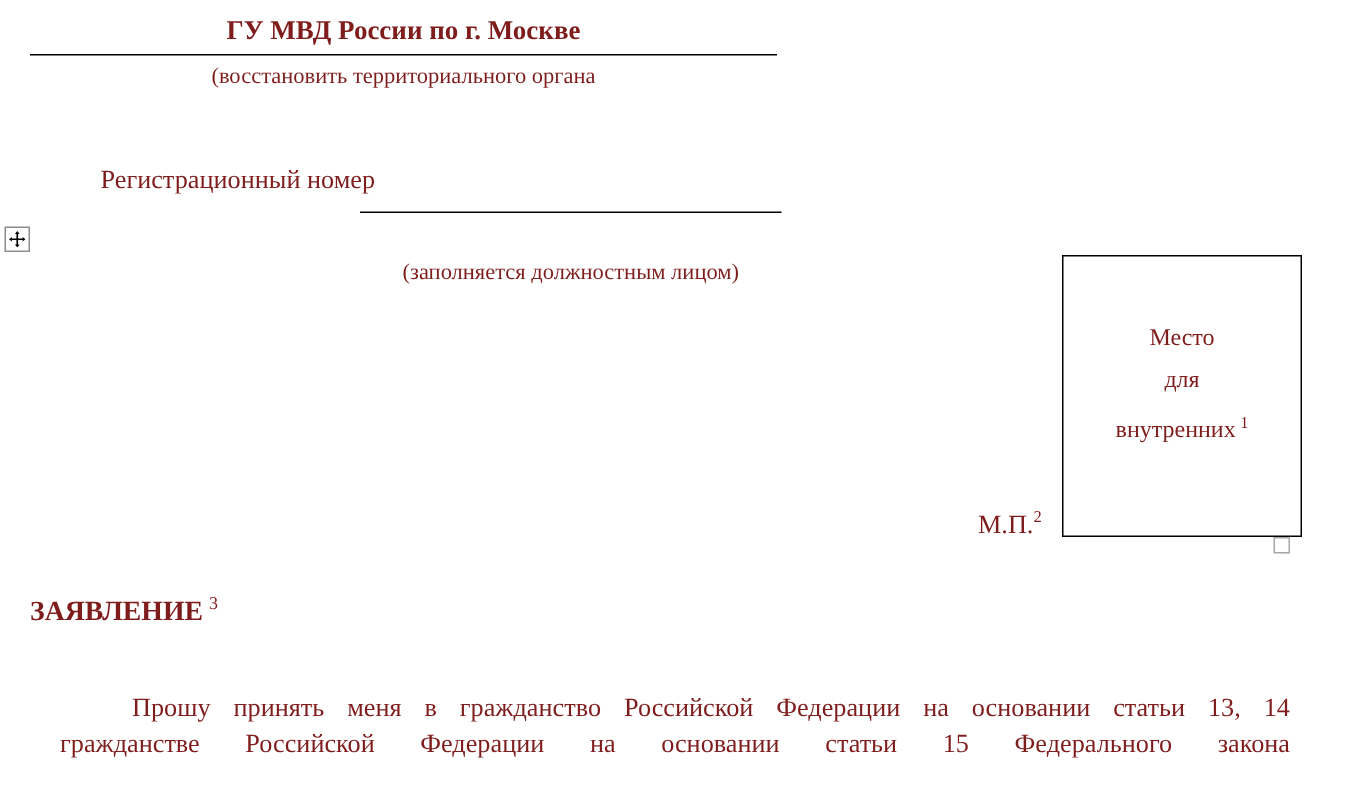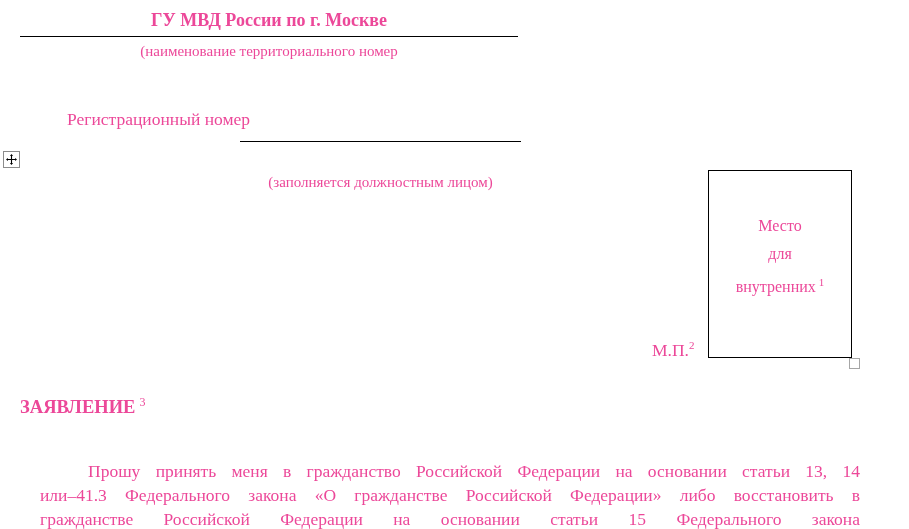--- a/index.html
+++ b/index.html
@@ -1,21 +1,21 @@
 <!DOCTYPE html>
 <html><head>
 <meta charset="utf-8">
 <style>
   html, body { margin: 0; padding: 0; background: #ffffff; }
   .page {
     position: relative;
     width: 909px;
     height: 529px;
     background: #ffffff;
-    color: #ec4899;
+    color: #7f1d1d;
     font-family: "Liberation Serif", "DejaVu Serif", serif;
     overflow: hidden;
     border-radius: 16px;
   }
 
   
   .header-block {
     position: absolute;
     left: 20px;
     top: 8px;
@@ -75,21 +75,21 @@
     align-items: center;
     justify-content: center;
     box-sizing: content-box;
   }
 
   
   .photo-box {
     position: absolute;
     left: 708px;
     top: 170px;
-    width: 144px;
+    width: 160px;
     height: 188px;
     border: 1.5px solid #000;
     box-sizing: border-box;
     text-align: center;
     font-size: 16px;
     line-height: 28px;
     padding-top: 41px;
   }
   .photo-box sup { font-size: 11px; margin-left: 3px; }
 
@@ -146,21 +146,21 @@
   }
 </style>
 </head>
 <body>
 
 <div class="page">
 
   <div class="header-block">
     <div class="header-title">ГУ МВД России по г. Москве</div>
     <div class="header-caption">
-      <div>(наименование территориального номер</div>
+      <div>(восстановить территориального органа</div>
     </div>
   </div>
 
   <div class="reg-label">Регистрационный номер</div>
   <div class="reg-line"></div>
   <div class="reg-caption">(заполняется должностным лицом)</div>
 
   <div class="table-move-handle">
     <span style="display:flex;">
       <svg width="11" height="11" viewBox="0 0 12 12">
@@ -187,17 +187,16 @@
   </div>
 
   <div class="resize-handle"></div>
 
   <div class="doc-title">
     <span>ЗАЯВЛЕНИЕ</span><sup>3</sup>
   </div>
 
   <div class="body-text">
     <div class="body-line first">Прошу принять меня в гражданство Российской Федерации на основании статьи 13, 14</div>
-    <div class="body-line">или–41.3 Федерального закона «О гражданстве Российской Федерации» либо восстановить в</div>
     <div class="body-line">гражданстве Российской Федерации на основании статьи 15 Федерального закона</div>
   </div>
 
 </div>
 
 </body></html>

